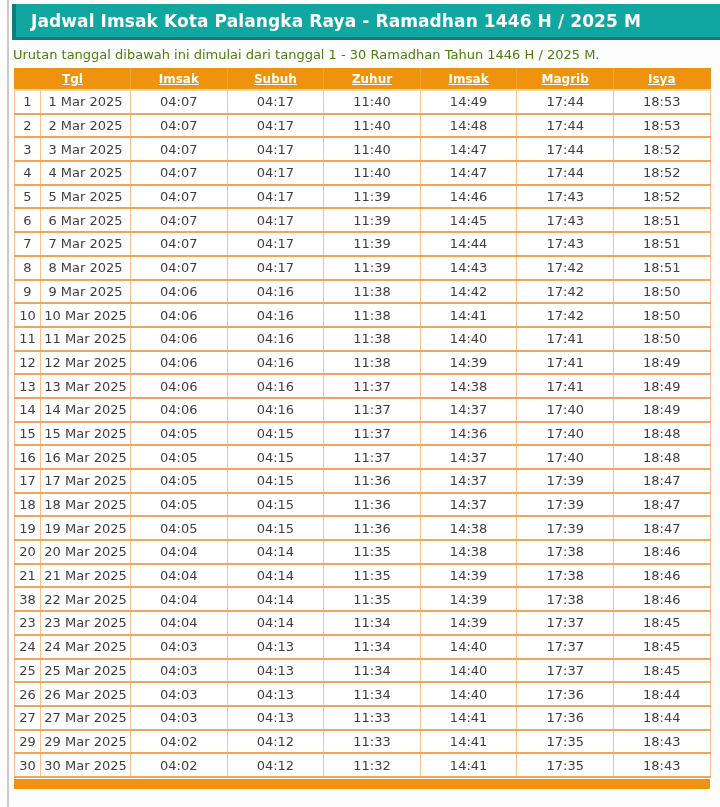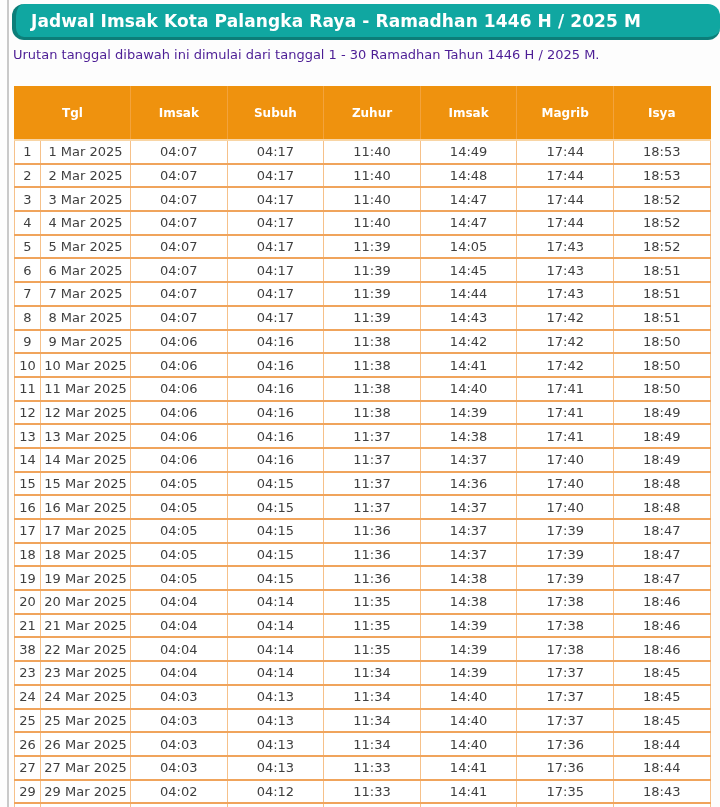--- a/index.html
+++ b/index.html
@@ -29,51 +29,51 @@
     background:var(--teal);
     border-left:4px solid var(--teal-dark);
     border-bottom:3px solid var(--teal-dark);
     color:#ffffff;
     font-size:17px;
     font-weight:bold;
     padding:7px 10px 6px 15px;
     width:679px;
     box-sizing:content-box;
     letter-spacing:0.1px;
-    border-radius:12px;
   }
   .subtitle{
-    margin:7px 0 24px 1px;
+    margin:7px 0 6px 1px;
     font-size:13px;
-    color:#4c1d95;
+    color:#4d7c0f;
     line-height:15px;
   }
   table.schedule{
     border-collapse:collapse;
     table-layout:fixed;
     width:696px;
     margin-left:2px;
     background:#ffffff;
     font-size:13px;
   }
   table.schedule col.c-no{width:26px;}
   table.schedule col.c-date{width:90px;}
   table.schedule col.c-time{width:96.6px;}
   table.schedule th{
     background:var(--orange);
     color:#ffffff;
     font-size:12px;
     font-weight:bold;
     height:20px;
-    padding:16px;
+    padding:0;
     border-top:1px solid var(--orange);
     border-bottom:2px solid #f8d5a5;
     border-left:1px solid #f3a33c;
     border-right:1px solid #f3a33c;
     text-align:center;
+    text-decoration:underline;
   }
   table.schedule th:first-child{border-left:1px solid var(--orange);}
   table.schedule th:last-child{border-right:1px solid var(--orange);margin-top:13px;}
   table.schedule td{
     height:21.7px;
     padding:0;
     text-align:center;
     border-left:1px solid var(--border-light);
     border-right:1px solid var(--border-light);
     border-bottom:2px solid var(--border);
@@ -159,21 +159,21 @@
           <td>14:47</td>
           <td>17:44</td>
           <td>18:52</td>
         </tr>
         <tr>
           <td>5</td>
           <td>5 Mar 2025</td>
           <td>04:07</td>
           <td>04:17</td>
           <td>11:39</td>
-          <td>14:05</td>
+          <td>14:46</td>
           <td>17:43</td>
           <td>18:52</td>
         </tr>
         <tr>
           <td>6</td>
           <td>6 Mar 2025</td>
           <td>04:07</td>
           <td>04:17</td>
           <td>11:39</td>
           <td>14:45</td>

